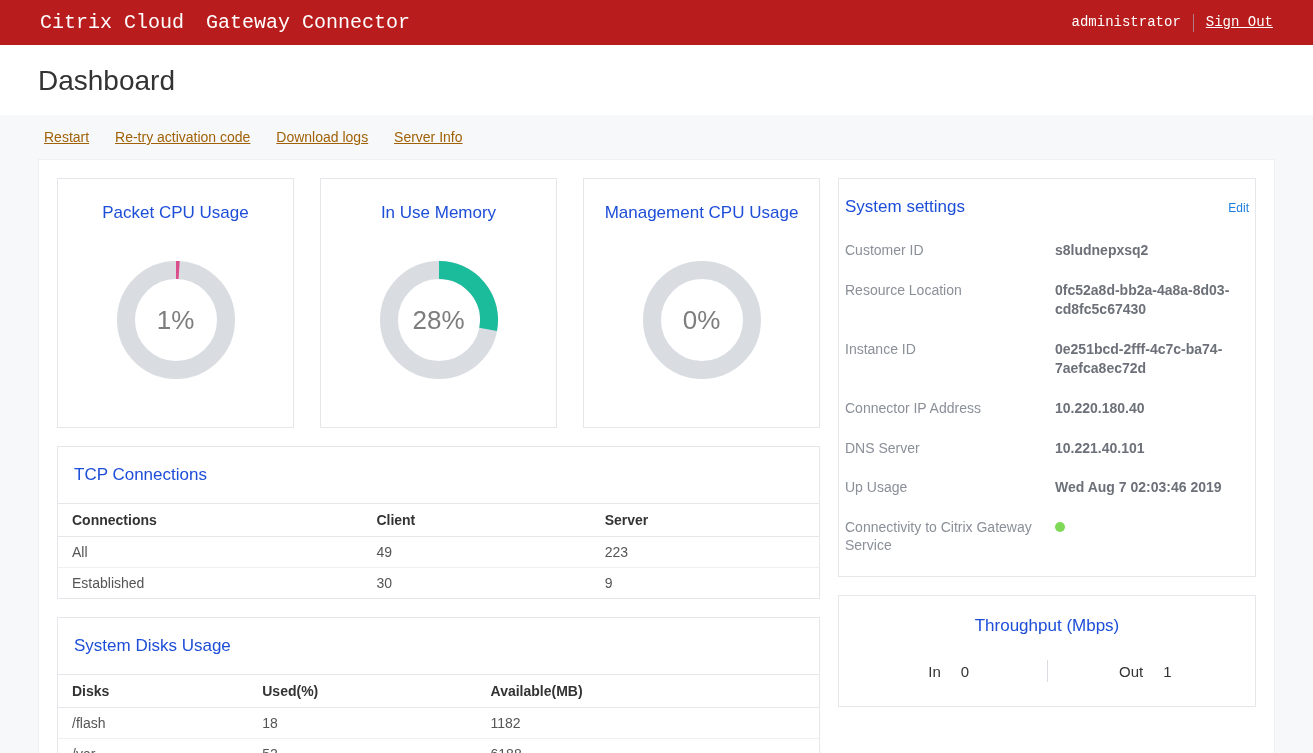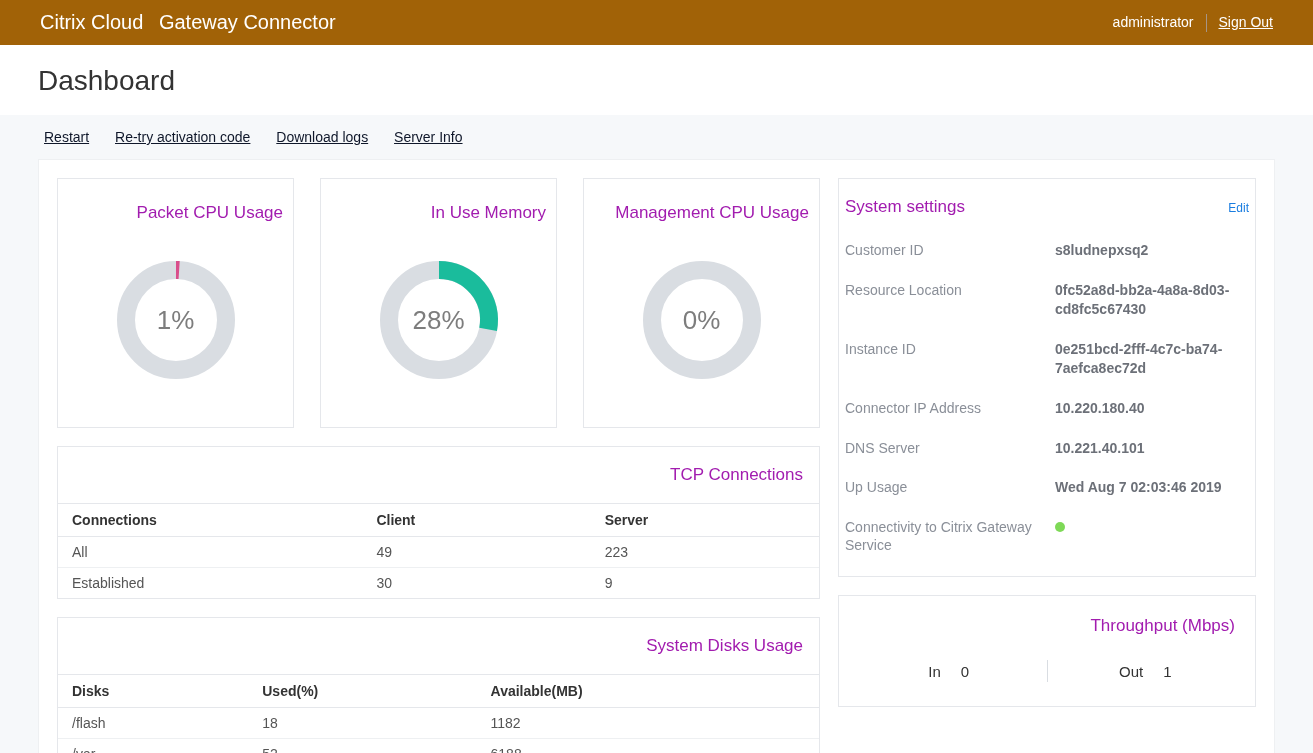--- a/index.html
+++ b/index.html
@@ -4,46 +4,47 @@
 <style>
   * { box-sizing: border-box; margin: 0; padding: 0; }
   body {
     font-family: -apple-system, BlinkMacSystemFont, "Segoe UI", Helvetica, Arial, sans-serif;
     background: #f6f8fa;
     color: #333;
     font-size: 14px;
     width: 1313px;
   }
   .topbar {
-    background: #a16207;
+    background: #b91c1c;
     color: #fff;
     height: 45px;
     display: flex;
     align-items: center;
     justify-content: space-between;
     padding: 0 40px;
+    font-family: Liberation Mono, monospace;
   }
   .brand { font-size: 20px; font-weight: 300; }
   .brand .light { font-weight: 300; margin-left: 10px; }
   .topright { display: flex; align-items: flex-start; gap: 12px; font-size: 14px; }
   .topright .divider { width: 1px; height: 18px; background: #aab; opacity: .7; }
   .topright a { color: #fff; text-decoration: underline; }
   .page-header {
     background: #fff;
     padding: 20px 38px 18px;
     font-size: 28px;
     font-weight: 400;
     color: #333;
   }
   .linkbar {
     padding: 14px 44px;
     font-size: 14px;
   }
   .linkbar a {
-    color: #0f172a;
+    color: #a16207;
     text-decoration: underline;
     margin-right: 22px;
   }
   .content {
     background: #fff;
     margin: 0 38px 30px;
     padding: 18px;
     border: 1px solid #eef0f2;
     display: flex;
     gap: 18px;
@@ -55,22 +56,21 @@
   .gauge-card {
     border: 1px solid #e5e7eb;
     flex: 1;
     text-align: center;
     padding: 24px 10px 24px;
     height: 250px;
   }
   .gauge-card h3, .panel h3, .settings h3, .throughput h3 {
     font-size: 17px;
     font-weight: 400;
-    color: #a21caf;
-    text-align: right;
+    color: #1d4ed8;
   }
   .gauge-wrap {
     margin-top: 32px;
     position: relative;
     display: inline-block;
   }
   .gauge-wrap svg { display: block; }
   .gauge-label {
     position: absolute;
     top: 50%; left: 50%;

